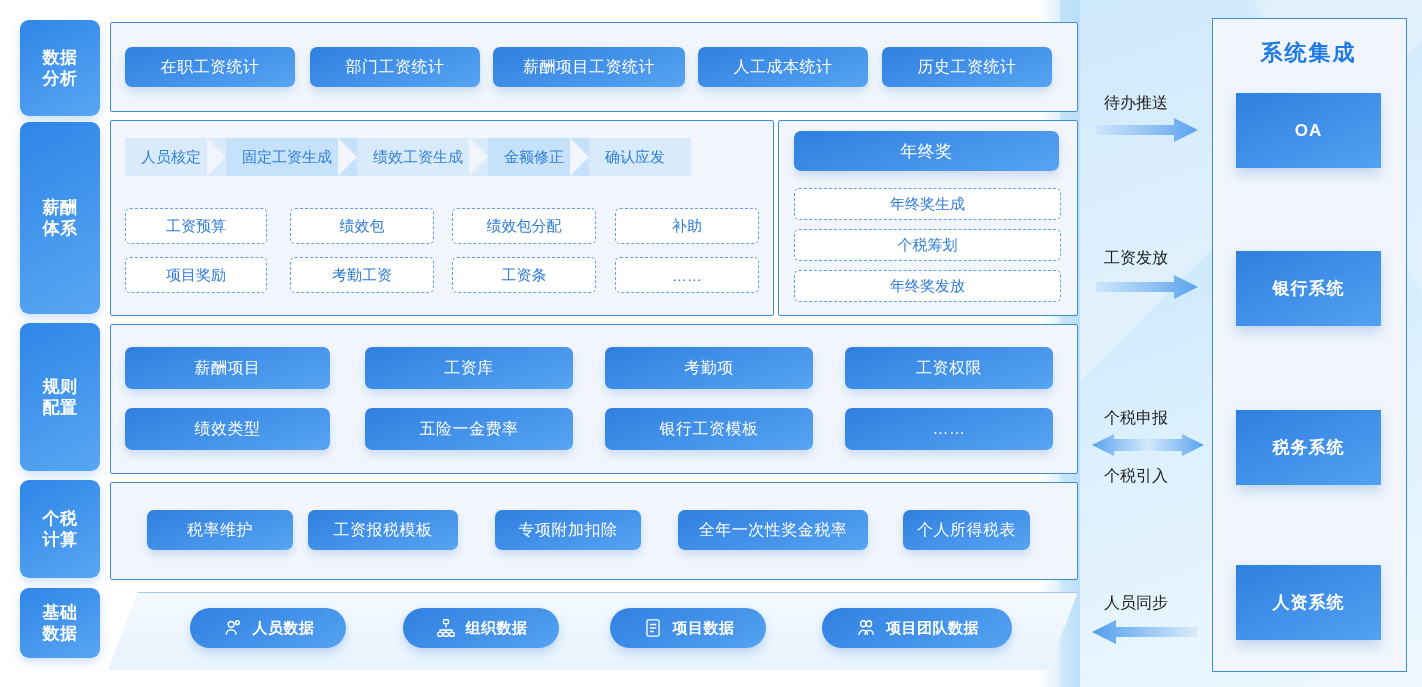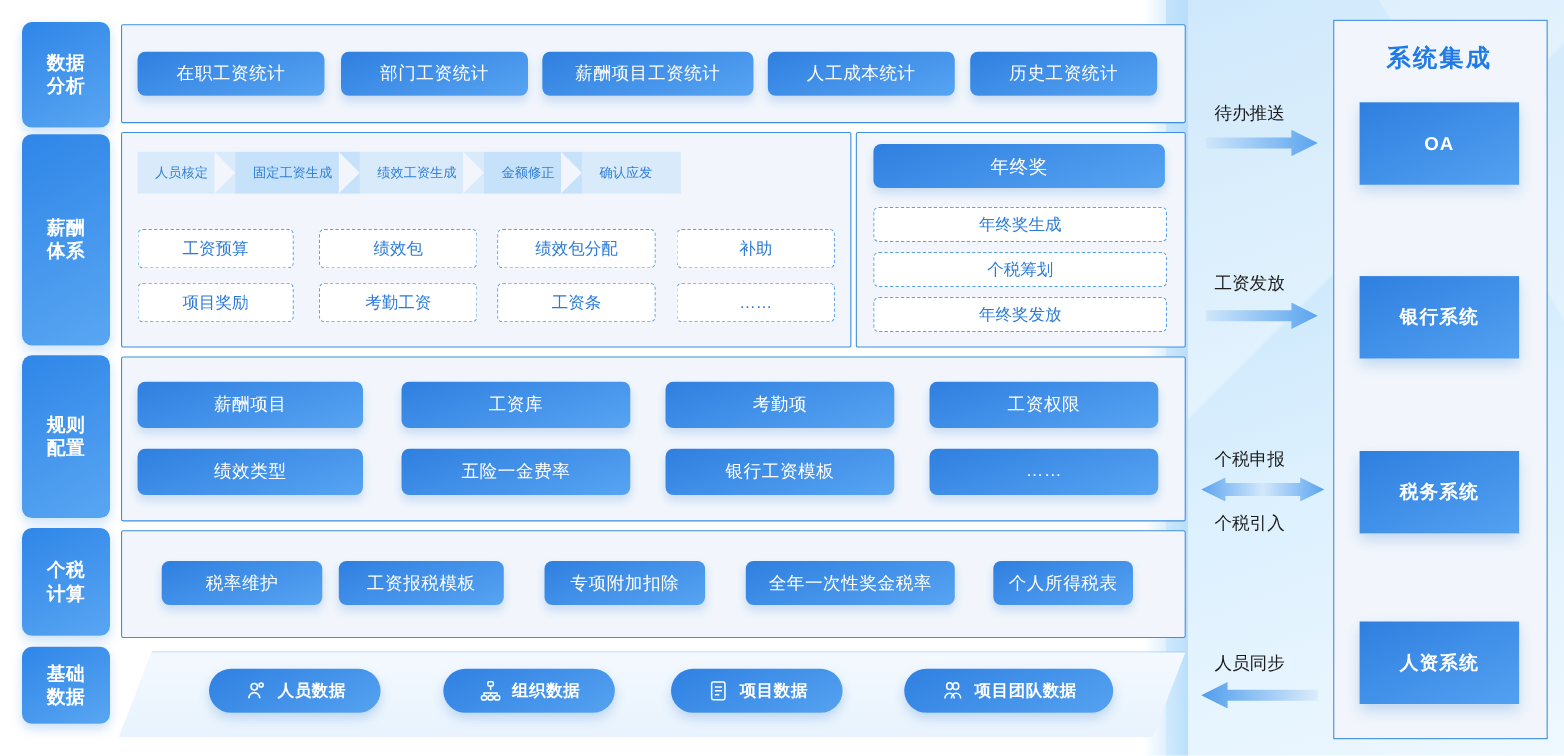--- a/index.html
+++ b/index.html
@@ -60,21 +60,21 @@
   .obtn{
     display:flex;align-items:center;justify-content:center;
     border:1px dashed #5aa0ea;border-radius:5px;background:#ffffff;
     color:#2a7ad8;font-size:15px;white-space:nowrap;
   }
 
   
   .flow{position:absolute;display:flex;height:38px;}
   .step{
     position:relative;height:38px;display:flex;align-items:center;
-    justify-content:center;color:#2f7fd6;font-size:12px;padding:0 26px 0 16px;
+    justify-content:center;color:#2f7fd6;font-size:15px;padding:0 26px 0 16px;
     margin-right:-1px;white-space:nowrap;
   }
   .step.a{background:#d9ebfb;}
   .step.b{background:#c6e1fa;}
   .step:after{
     content:"";position:absolute;right:-19px;top:0;width:0;height:0;
     border-top:19px solid transparent;border-bottom:19px solid transparent;
     border-left:19px solid inherit;
   }
   .step.a:after{border-left-color:#d9ebfb;}

